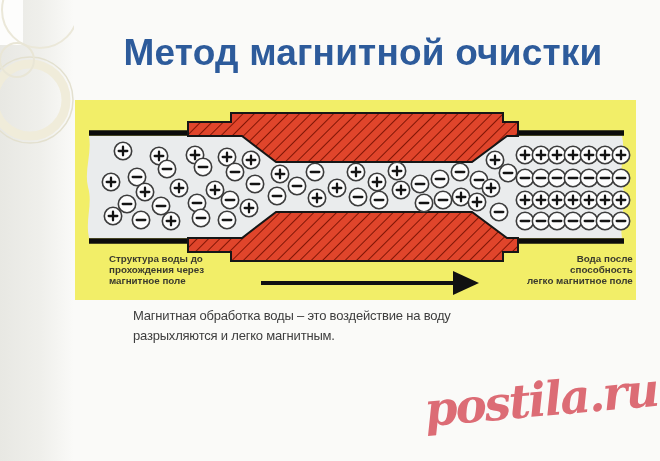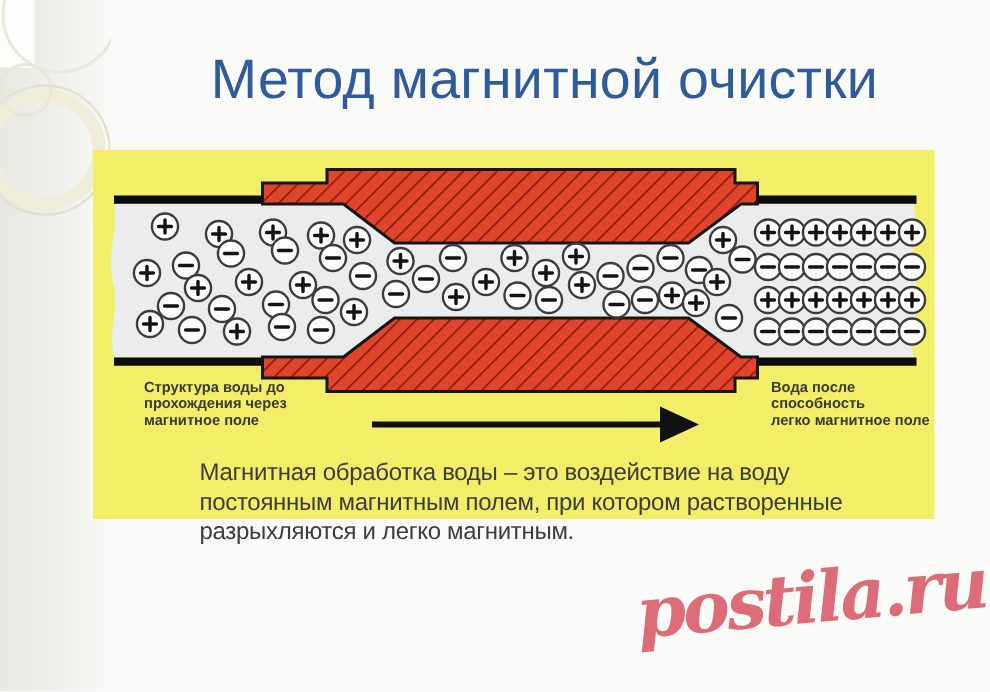--- a/index.html
+++ b/index.html
@@ -12,41 +12,41 @@
   .side-band{
     position:absolute;left:0;top:0;bottom:0;width:74px;
     background:linear-gradient(to right,#e8e8e3 0,#efefeb 40px,rgba(250,250,248,0) 74px);
     overflow:hidden;
   }
   .band-svg{position:absolute;left:0;top:0;}
   
   .title{
     position:absolute;left:94px;right:28px;top:32px;
     text-align:center;
-    font-size:37px;font-weight:400;letter-spacing:0.2px;
+    font-size:37px;font-weight:700;letter-spacing:0.2px;
     white-space:nowrap;
   }
   
   .panel{
-    position:absolute;left:62px;top:100px;width:561px;height:246px;
+    position:absolute;left:75px;top:100px;width:561px;height:200px;
   }
   .panel svg{position:absolute;left:0;top:0;}
   .diag-label{
     position:absolute;
     font-size:9.8px;font-weight:bold;line-height:11.2px;
     letter-spacing:0;
   }
   .label-before{left:34px;top:153px;}
   .label-after{left:452px;top:153px;}
   .ion{fill:#fdfdfd;stroke:#3c3c3c;stroke-width:1.6;}
   .ion-sign{stroke:#141414;stroke-width:2.3;fill:none;stroke-linecap:round;}
   
   .body-text{
     position:absolute;left:133px;top:306px;
-    font-size:16px;line-height:19.6px;letter-spacing:-0.2px;
+    font-size:13px;line-height:19.6px;letter-spacing:-0.2px;
   }
   .body-text div{white-space:nowrap;}
   
   .watermark{
     position:absolute;left:424px;top:372px;
     font-family:"DejaVu Serif", serif;
     font-style:italic;font-weight:bold;
     font-size:47px;letter-spacing:-2px;
     transform:rotate(-5deg);
     opacity:0.88;
@@ -403,26 +403,25 @@
       <line x1="186" y1="183" x2="380" y2="183" stroke="#111" stroke-width="4"></line>
       <polygon points="378,171 404,183 378,195" fill="#111"></polygon>
     </g>
   </svg>
 
   <div class="diag-label label-before" style="color: rgb(58, 58, 46);">
     <div>Структура воды до</div>
     <div>прохождения через</div>
     <div>магнитное поле</div>
   </div>
-  <div class="diag-label label-after" style="color: rgb(58, 58, 46);">
+  <div class="diag-label label-after" style="color: rgb(58, 58, 46); text-align: right;">
     <div>Вода после</div>
     <div>способность</div>
     <div>легко магнитное поле</div>
   </div>
 </div>
 
 <div class="body-text" style="color: rgb(61, 61, 61);">
   <div>Магнитная обработка воды – это воздействие на воду</div>
-  <div>постоянным магнитным полем, при котором растворенные</div>
   <div>разрыхляются и легко магнитным.</div>
 </div>
 
 <div class="watermark" style="color: rgb(217, 89, 100);">postila.ru</div>
 
 </body></html>

